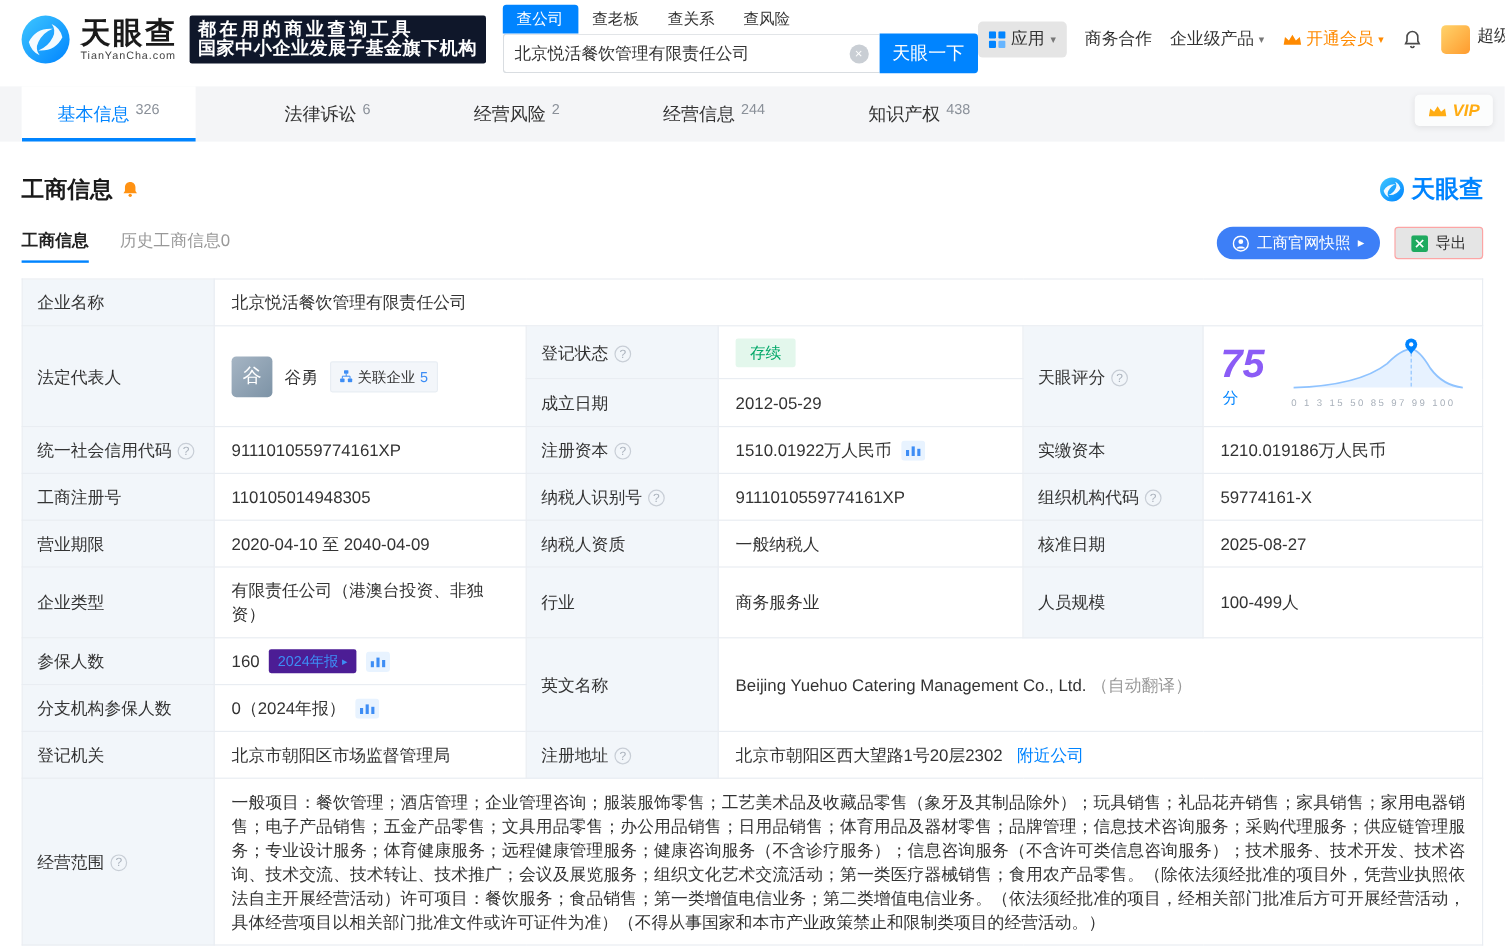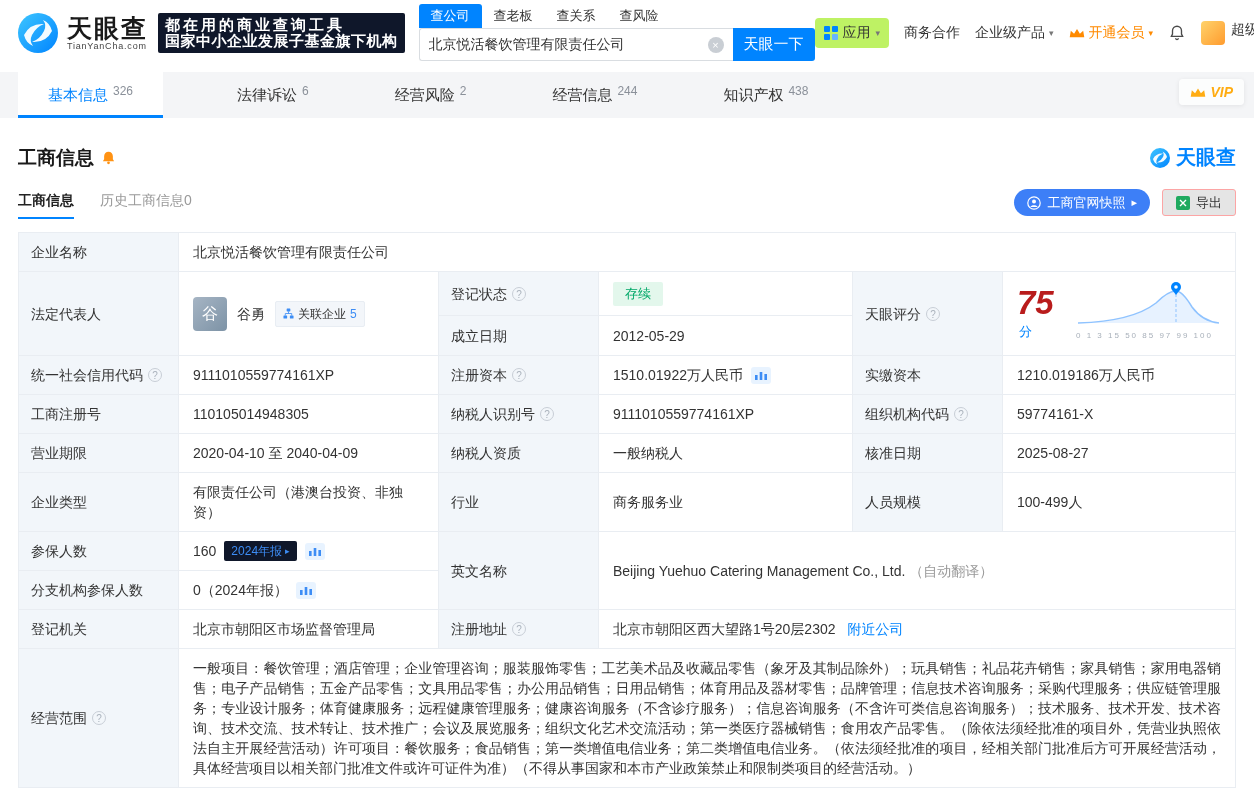--- a/index.html
+++ b/index.html
@@ -24,21 +24,21 @@
   .search-tabs { display:flex; align-items:flex-end; height:23px; }
   .stab { font-size:13px; color:#333; padding:3px 12px; cursor:pointer; border-radius:3px 3px 0 0; }
   .stab.active { background:#0084ff; color:#fff; }
   .search-row { display:flex; height:33px; }
   .search-input-box { flex:1; border:1px solid #d9dde1; border-right:none; border-radius:3px 0 0 3px; display:flex; align-items:center; padding:0 9px; background:#fff; }
   .search-input-box input { border:none; outline:none; flex:1; font-size:14px; color:#333; font-family:inherit; background:transparent; }
   .clear-icon { width:16px; height:16px; border-radius:50%; background:#c9ced4; color:#fff; font-size:11px; line-height:16px; text-align:center; cursor:pointer; flex-shrink:0; }
   .search-btn { width:82px; background:#0084ff; color:#fff; border:none; font-size:15px; border-radius:0 3px 3px 0; cursor:pointer; font-family:inherit; }
 
   .top-nav { margin-left:auto; display:flex; align-items:center; gap:15px; font-size:14px; }
-  .apps-btn { background:#bef264; border-radius:4px; padding:6px 9px; display:flex; align-items:center; gap:5px; cursor:pointer; color:#333; }
+  .apps-btn { background:#e5e5e5; border-radius:4px; padding:6px 9px; display:flex; align-items:center; gap:5px; cursor:pointer; color:#333; }
   .caret { font-size:9px; color:#777; }
   .nav-item { cursor:pointer; color:#333; display:inline-flex; align-items:center; gap:4px; }
   .vip-link { color:#ff8a00; }
   .vip-link .caret { color:#ff8a00; }
   .bell-btn { cursor:pointer; display:flex; }
   .user-entry { display:inline-flex; gap:6px; cursor:pointer; }
   .user-avatar { width:24px; height:24px; border-radius:4px; background:linear-gradient(135deg,#ffd36b,#ff9b2e); display:inline-block; }
 
   
   .main-tabs { background:#f4f5f7; height:46px; display:flex; align-items:stretch; padding:0 18px; gap:62px; position:relative; margin-top:6px; }
@@ -69,27 +69,27 @@
 
   .rep { display:flex; align-items:center; gap:10px; }
   .avatar { width:34px; height:34px; border-radius:4px; background:linear-gradient(135deg,#a6b5c4,#7d93a6); color:#fff; font-size:16px; display:flex; align-items:center; justify-content:center; cursor:pointer; flex-shrink:0; }
   .rep-name { color:#333; cursor:pointer; }
   .rel-badge { display:inline-flex; align-items:center; gap:4px; background:#f3f6fa; border:1px solid #e8edf3; border-radius:2px; padding:2px 7px; font-size:12px; color:#333; cursor:pointer; }
   .rel-cnt { color:#3d8df5; font-weight:normal; }
 
   .status-badge { display:inline-block; background:#e3f7ec; color:#00a868; padding:2px 12px; border-radius:2px; font-size:13px; }
 
   .score-flex { display:flex; align-items:center; gap:14px; }
-  .score-num { font-size:33px; font-weight:bold; font-style:italic; color:#b91c1c; line-height:36px; }
+  .score-num { font-size:33px; font-weight:bold; font-style:italic; color:#8b5cf6; line-height:36px; }
   .score-unit { color:#0084ff; font-size:13px; margin-left:2px; }
   .score-chart { display:flex; flex-direction:column; }
   .score-axis { font-size:8px; color:#a8b0ba; letter-spacing:2px; white-space:nowrap; margin-top:-1px; }
 
   .inline-flex { display:flex; align-items:center; gap:8px; }
-  .year-badge { background:#0f172a; color:#3d8df5; font-size:12px; padding:2px 7px; border-radius:2px; display:inline-flex; align-items:center; gap:3px; cursor:pointer; line-height:16px; }
+  .year-badge { background:#4c1d95; color:#3d8df5; font-size:12px; padding:2px 7px; border-radius:2px; display:inline-flex; align-items:center; gap:3px; cursor:pointer; line-height:16px; }
   .mini-arr { font-size:9px; }
   .gray-note { color:#999; }
   .blue-link { color:#0084ff; margin-left:8px; cursor:pointer; }
   .scope-val { line-height:25px; text-align:justify; padding:13px 16px; }
 </style>
 </head>
 <body>
 
 <header class="topbar">
   <div class="logo-wrap">

